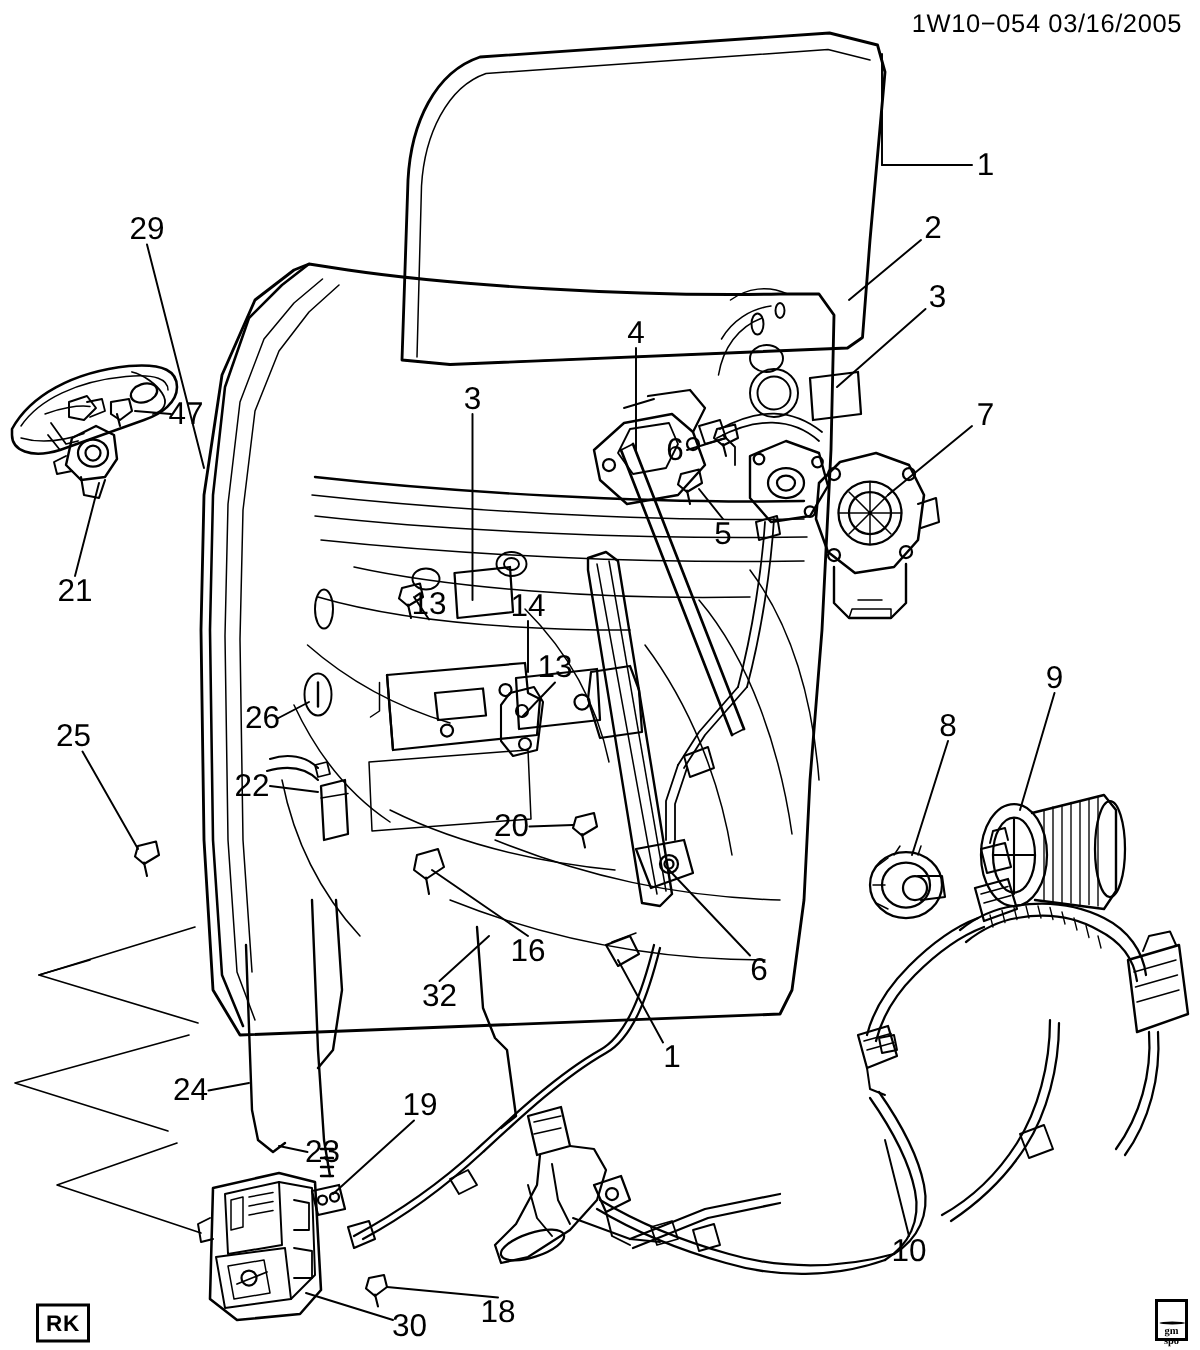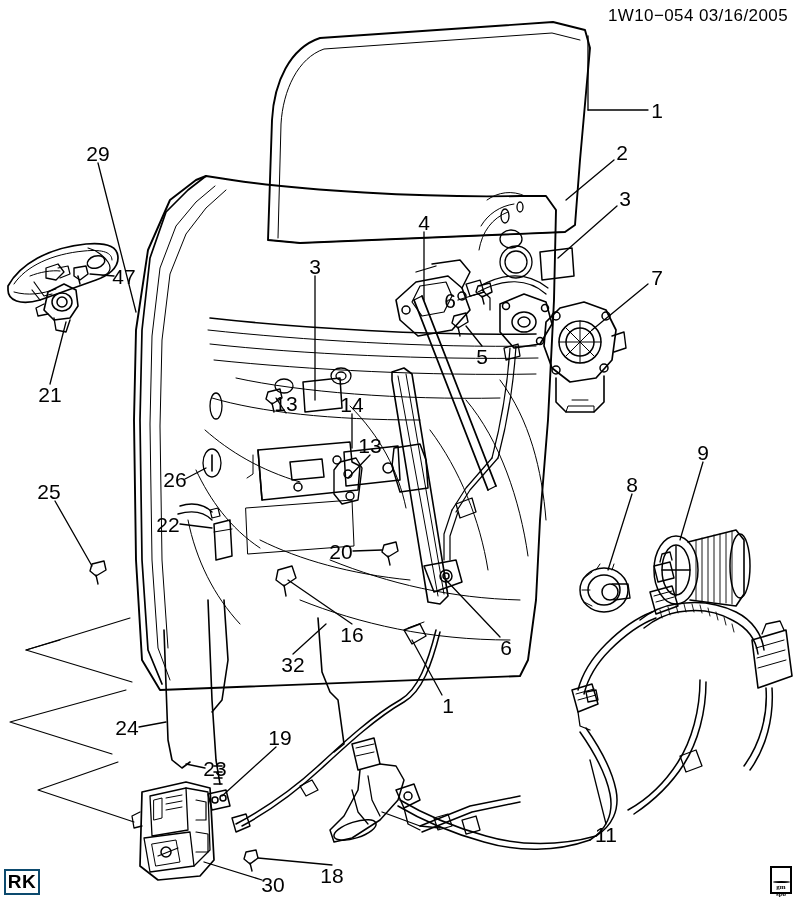--- a/index.html
+++ b/index.html
@@ -27,25 +27,25 @@
     position:absolute;
     font-size:21px;
     font-weight:400;
     line-height:1;
     white-space:nowrap;
     transform:translate(-50%,-50%);
   }
 
   .rkbox{
     position:absolute;
-    left:4px; top:869px;
+    left:24px; top:869px;
     width:32px;height:22px;
-    border:2px solid #0c4a6e;
+    border:2px solid #000000;
     display:flex;align-items:center;justify-content:center;
-    font-size:19px;font-weight:700;letter-spacing:.5px;
+    font-size:15px;font-weight:700;letter-spacing:.5px;
   }
 
   .gmspo{
     position:absolute;
     left:770px; top:866px;
     width:22px; height:28px;
     border:2px solid #000;
     background:#fff;
     display:flex;flex-direction:column;align-items:center;justify-content:flex-start;
     padding-top:13px;
@@ -480,21 +480,21 @@
   <div class="callout" style="left:632px;top:484px">8</div>
   <div class="callout" style="left:168px;top:524px">22</div>
   <div class="callout" style="left:341px;top:551px">20</div>
   <div class="callout" style="left:352px;top:634px">16</div>
   <div class="callout" style="left:506px;top:647px">6</div>
   <div class="callout" style="left:293px;top:664px">32</div>
   <div class="callout" style="left:448px;top:705px">1</div>
   <div class="callout" style="left:127px;top:727px">24</div>
   <div class="callout" style="left:280px;top:737px">19</div>
   <div class="callout" style="left:215px;top:768px">23</div>
-  <div class="callout" style="left:606px;top:834px">11</div>
+  <div class="callout" style="left:606px;top:834px">10</div>
   <div class="callout" style="left:332px;top:875px">18</div>
   <div class="callout" style="left:273px;top:884px">30</div>
 
   <div class="rkbox">RK</div>
 
   <div class="gmspo">
     <div class="oval"></div>
     <div class="t1">gm</div>
     <div class="t2">spo</div>
   </div>

